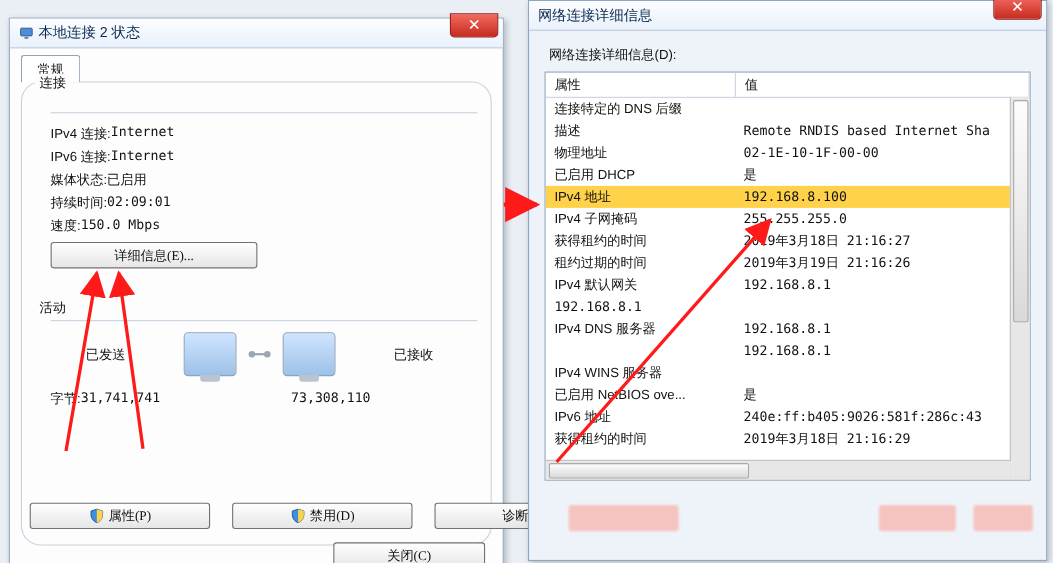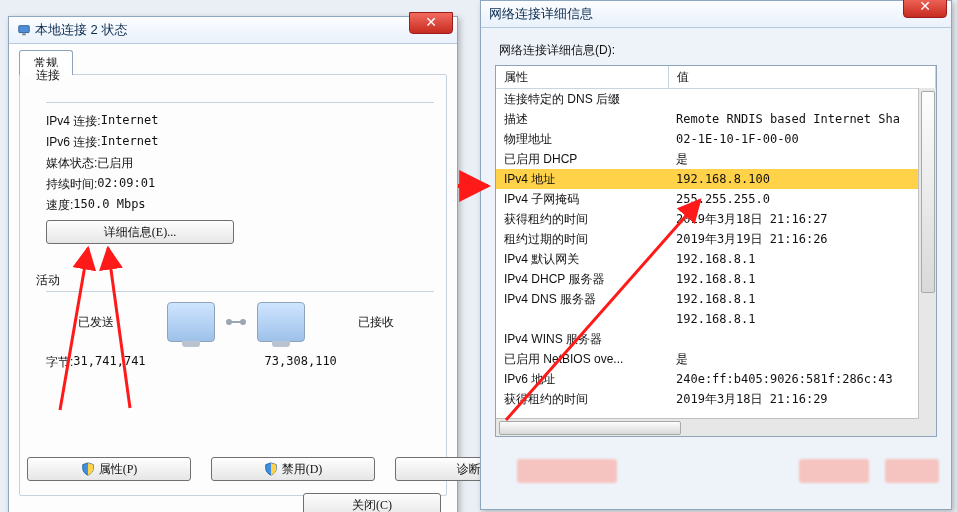--- a/index.html
+++ b/index.html
@@ -70,21 +70,21 @@
       <rect x="6" y="12" width="4" height="2" fill="#6f7d8c"></rect>
     </svg>
     <span>本地连接 2 状态</span>
     <div class="close-btn">✕</div>
   </div>
 
   <div class="tab-strip">
     <span class="tab">常规</span>
   </div>
 
-  <div class="panel" style="height:400px;">
+  <div class="panel" style="height:400px;border-radius:18px;">
     <span class="grp-title">连接</span>
     <div class="sep"></div>
     <div class="kv">
           <span>IPv4 连接:</span>
       <span class="v">Internet</span>
         </div>
     <div class="kv">
           <span>IPv6 连接:</span>
       <span class="v">Internet</span>
         </div>
@@ -199,21 +199,20 @@
             </div>
             <div class="tr">
               <div class="td c1">租约过期的时间</div>
               <div class="td c2">2019年3月19日 21:16:26</div>
             </div>
             <div class="tr">
               <div class="td c1">IPv4 默认网关</div>
               <div class="td c2">192.168.8.1</div>
             </div>
             <div class="tr">
-              <div class="td c1">IPv4 DHCP 服务器</div>
               <div class="td c2">192.168.8.1</div>
             </div>
             <div class="tr">
               <div class="td c1">IPv4 DNS 服务器</div>
               <div class="td c2">192.168.8.1</div>
             </div>
             <div class="tr">
               <div class="td c1"></div>
               <div class="td c2">192.168.8.1</div>
             </div>

